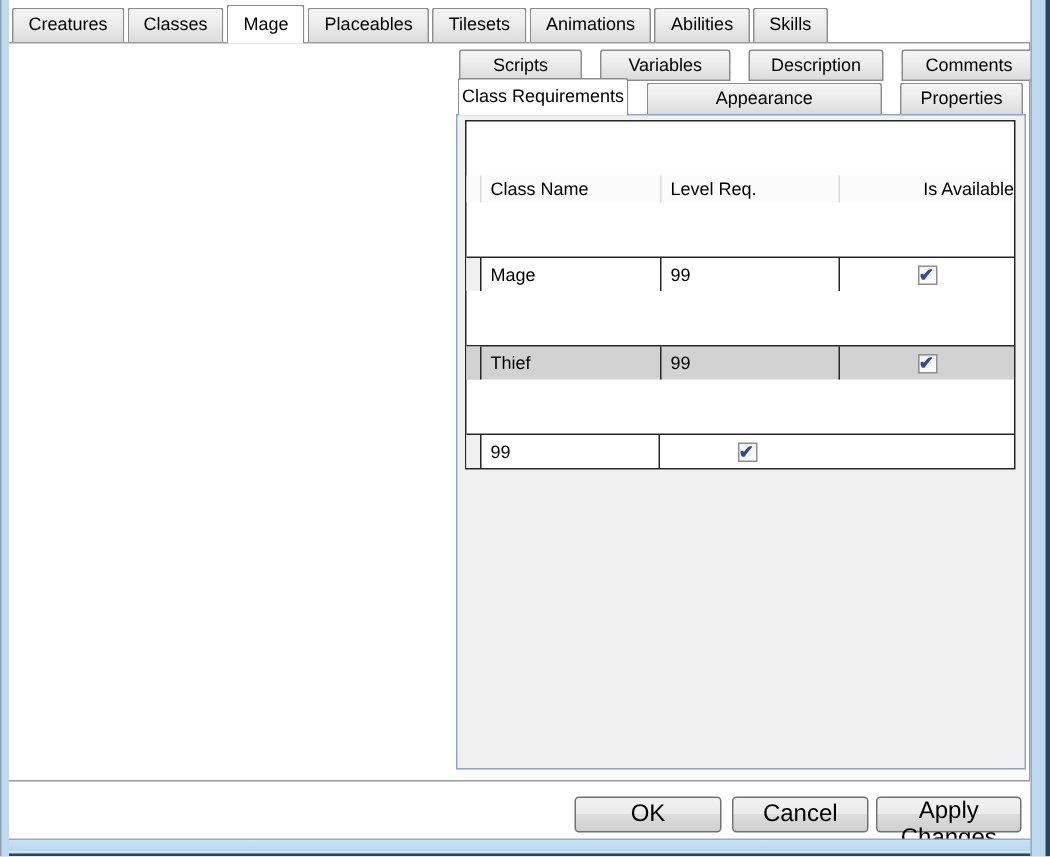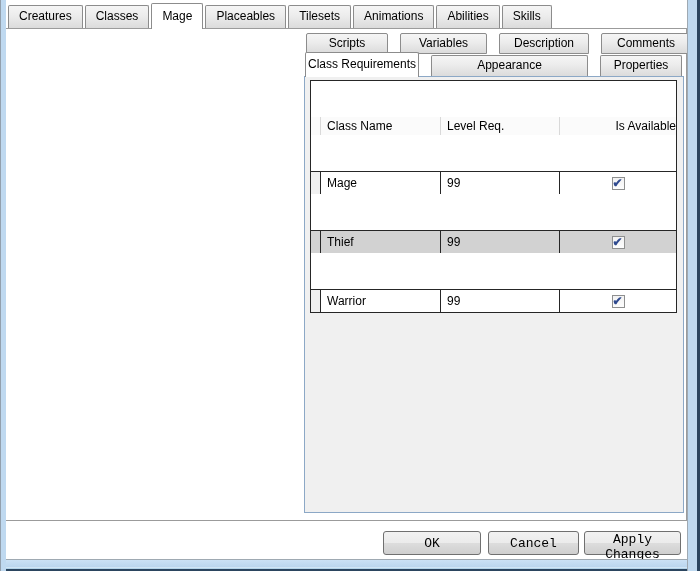--- a/index.html
+++ b/index.html
@@ -21,21 +21,21 @@
      border:1px solid #9B9B9B;box-sizing:border-box;z-index:1;}
   
   .lab{position:absolute;white-space:nowrap;}
   .listbox{position:absolute;background:#FFF;border:1px solid #1F1F1F;box-sizing:border-box;overflow:hidden;}
   .lbi{height:16px;line-height:16px;padding-left:4px;white-space:nowrap;}
   .lbi.selected{background:#D6D6D6;}
   .tb{position:absolute;box-sizing:border-box;width:136px;height:20px;border:1px solid #ABADB3;
       padding:1px 4px;font-size:12px;font-family:inherit;background:#FFF;}
   .btn{position:absolute;box-sizing:border-box;border:1px solid #707070;border-radius:3px;
       background:linear-gradient(to bottom,#F2F2F2,#EBEBEB 50%,#DDDDDD 50%,#CFCFCF);
-      font-size:13px;font-family:Liberation Mono, monospace;text-align:center;padding:0;cursor:default;}
+      font-size:16px;font-family:Liberation Sans, sans-serif;text-align:center;padding:0;cursor:default;}
   .cb{width:13px;height:13px;box-sizing:border-box;border:1px solid #8E8F8F;position:relative;
       display:inline-block;background:linear-gradient(to bottom,#F2F2F2,#FDFDFD);flex:none;}
   .cb.checked::after{content:"\2714";position:absolute;left:0;top:-1px;font-size:12px;line-height:13px;
       color:#2F4A8F;font-weight:bold;}
   .flag{position:absolute;left:165px;height:14px;display:flex;align-items:center;gap:5px;}
   .flag .lbl{padding:0 2px;}
   .flag .lbl.focused{outline:1px dotted #555;}
   
   .sb{position:absolute;top:1px;right:1px;bottom:1px;width:17px;background:#F0F0F0;display:flex;flex-direction:column;}
   .sb-btn{height:16px;box-sizing:border-box;border:1px solid #B5B5B5;border-radius:2px;
@@ -176,21 +176,20 @@
     <div class="tr selected">
       <div class="rowhdr"></div>
       <div class="td c1">Thief</div>
       <div class="td c2">99</div>
       <div class="td c3">
           <span class="cb checked"></span>
         </div>
     </div>
     <div class="tr">
       <div class="rowhdr"></div>
-      <div class="td c1">Warrior</div>
       <div class="td c2">99</div>
       <div class="td c3">
           <span class="cb checked"></span>
         </div>
     </div>
   </div>
 
   <button class="btn" style="left:383px;top:531px;width:98px;height:24px;">OK</button>
   <button class="btn" style="left:488px;top:531px;width:91px;height:24px;">Cancel</button>
   <button class="btn" style="left:584px;top:531px;width:97px;height:24px;">Apply Changes</button>

